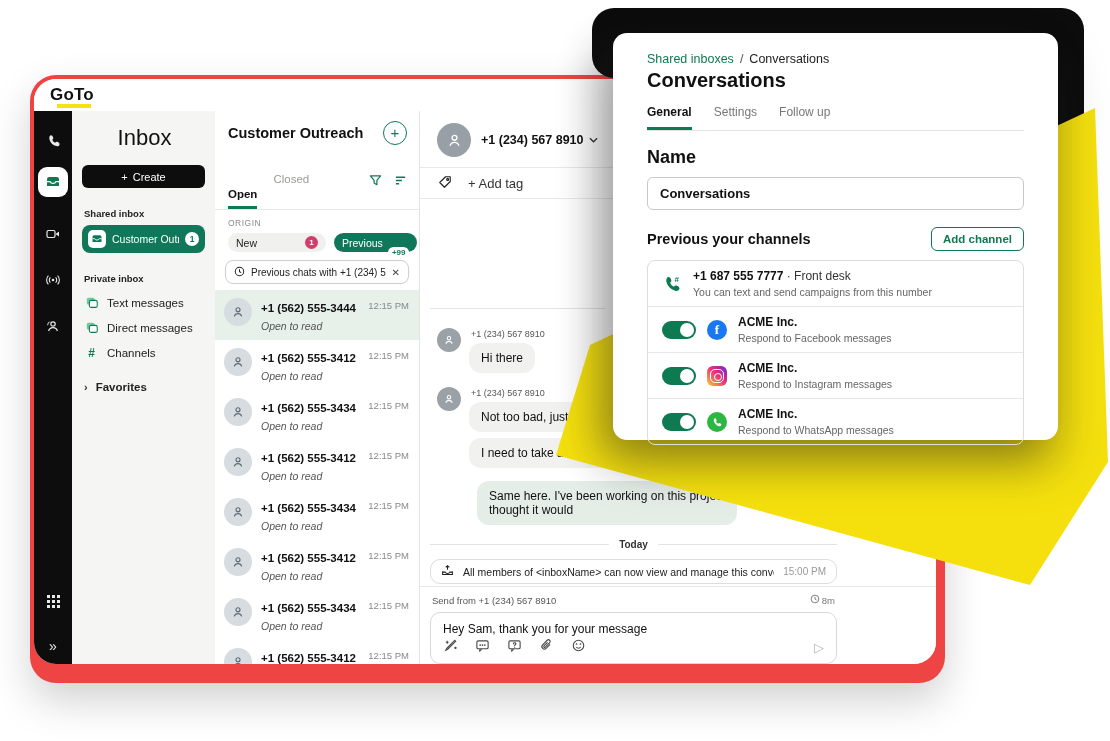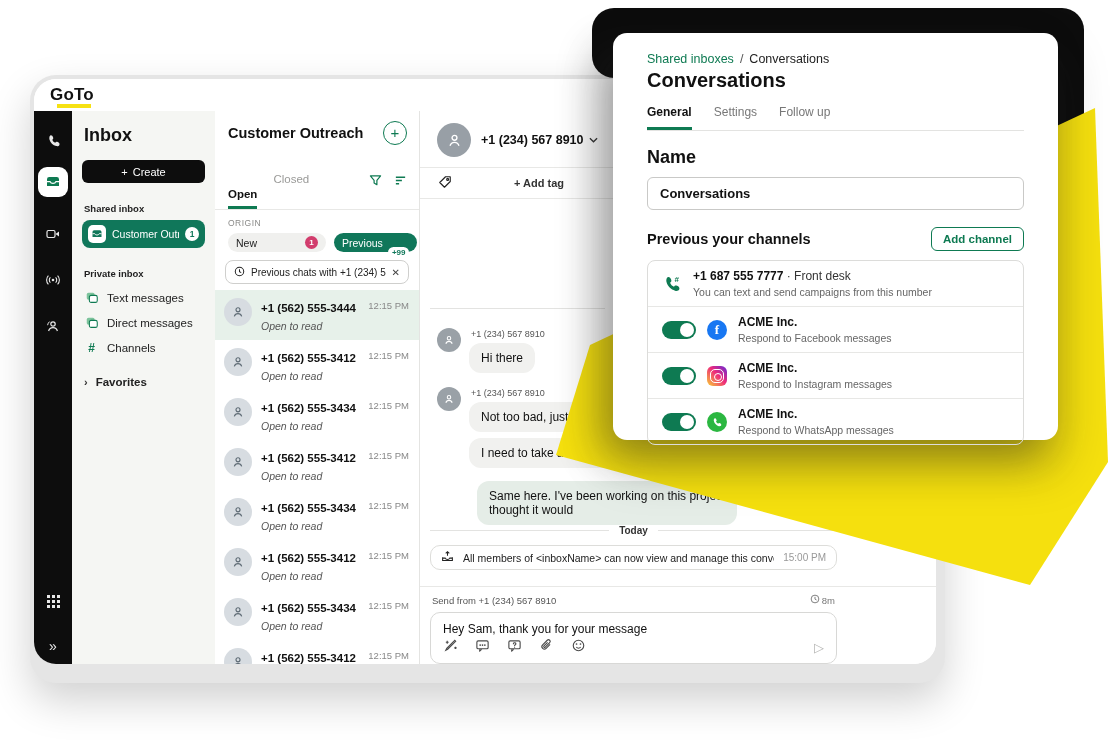--- a/index.html
+++ b/index.html
@@ -2,41 +2,41 @@
 <html><head>
 <meta charset="utf-8">
 <style>
   * { margin:0; padding:0; box-sizing:border-box; }
   html,body { width:1110px; height:741px; background:#ffffff; overflow:hidden;
               font-family:"Liberation Sans", sans-serif; }
   .stage { position:relative; width:1110px; height:741px; }
 
   
   .app-window { position:absolute; left:30px; top:75px; width:915px; height:608px;
-    background:#e5e5e5; border-radius:26px; padding:4px 9px 19px 4px; z-index:1;
+    background:#ef4444; border-radius:26px; padding:4px 9px 19px 4px; z-index:1;
     box-shadow:0 18px 40px rgba(0,0,0,.18); }
   .app-inner { width:100%; height:100%; background:#fff; border-radius:22px; overflow:hidden;
     display:flex; flex-direction:column; }
   .app-header { height:32px; background:#fff; display:flex; align-items:center; padding-left:16px; flex:0 0 auto; }
   .logo { position:relative; font-weight:bold; font-size:17px; letter-spacing:.2px; color:#111; }
   .logo .logo-underline { position:absolute; left:7px; bottom:-3px; width:34px; height:4px; background:#f6e112; }
   .app-body { flex:1; display:flex; min-height:0; }
 
   
   .rail { width:38px; background:#0d0d0d; display:flex; flex-direction:column; align-items:center; flex:0 0 auto; padding-bottom:10px; }
   .rail svg { display:block; }
   .rail-btn { width:30px; height:30px; display:flex; align-items:center; justify-content:center; color:#e8e8e8; }
   .rail-btn.sel { background:#fff; border-radius:9px; color:#0e7a52; }
   .mt14{margin-top:14px}.mt12{margin-top:12px}.mt22{margin-top:22px}.mt16{margin-top:16px}
   .rail-bottom { margin-top:auto; display:flex; flex-direction:column; align-items:center; gap:22px; }
   .chev-expand { color:#e8e8e8; font-size:14px; }
 
   
   .sidebar { width:143px; background:#f5f6f3; padding:10px 10px 0 10px; flex:0 0 auto; }
-  .sb-title { font-size:18px; font-weight:bold; color:#111; margin:4px 0 14px 2px; }
+  .sb-title { font-size:22px; font-weight:normal; color:#111; margin:4px 0 14px 2px;text-align:center; }
   .create-btn { width:100%; height:23px; background:#0d0d0d; color:#fff; border:none; border-radius:6px;
     font-size:11px; display:flex; align-items:center; justify-content:center; gap:5px; cursor:pointer; }
   .sb-section { font-size:9.5px; font-weight:bold; color:#222; margin:20px 0 6px 2px; }
   .shared-item { height:28px; background:#10775a; border-radius:8px; display:flex; align-items:center; padding:0 6px; gap:6px; }
   .shared-ic { width:18px; height:18px; background:#fff; border-radius:5px; display:flex; align-items:center; justify-content:center; color:#10775a; }
   .shared-label { color:#fff; font-size:10.5px; flex:1; white-space:nowrap; overflow:hidden; }
   .shared-badge { width:14px; height:14px; border-radius:50%; background:#fff; color:#10775a; font-size:8.5px; font-weight:bold;
     display:flex; align-items:center; justify-content:center; }
   .sb-item { display:flex; align-items:center; gap:8px; padding:5px 2px; font-size:11.5px; color:#222; }
   .sb-item .ic { width:15px; height:15px; display:flex; align-items:center; justify-content:center; }
@@ -79,36 +79,36 @@
   .conv-time { font-size:9.5px; color:#888; margin-top:2px; }
 
   
   .chatcol { flex:1; display:flex; flex-direction:column; min-width:0; background:#fff; }
   .chat-head { display:flex; align-items:center; gap:10px; padding:12px 0 10px 17px; }
   .avatar-md { width:34px; height:34px; border-radius:50%; background:#989fa6; color:#fff;
     display:flex; align-items:center; justify-content:center; }
   .chat-name { font-size:12.5px; font-weight:bold; color:#111; display:flex; align-items:center; gap:5px; }
   .chat-div { height:1px; background:#e8e8e6; }
   .tag-row { display:flex; align-items:center; gap:16px; padding:7px 0 7px 18px; font-size:11px; color:#222; }
-  .addtag { font-weight:bold; font-size:11px; color:#333;margin-left:46px; }
+  .addtag { font-weight:normal; font-size:13px; color:#333; }
   .chat-scroll { flex:1; padding:0 99px 0 10px; min-height:0; }
   .date-div { display:flex; align-items:center; gap:10px; color:#333; font-size:10px; font-weight:bold; }
   .date-div::before,.date-div::after { content:""; flex:1; height:1px; background:#e3e3e1; }
   .monday { margin-top:104px; }
   .msg { display:flex; gap:8px; margin-top:14px; padding-left:7px; }
   .avatar-xs { width:24px; height:24px; border-radius:50%; background:#9aa1a7; color:#fff;
     display:flex; align-items:center; justify-content:center; flex:0 0 auto; }
   .msg-body { }
   .msg-sender { font-size:9px; color:#555; margin:1px 0 4px 2px; }
   .bubble { background:#f1f1ef; border-radius:12px; padding:8px 12px; font-size:12px; color:#111;
     display:inline-block; white-space:pre-line; }
   .bubble + .bubble { margin-top:6px; }
   .bubble-stack .bubble { display:table; }
   .bubble-out { background:#e5ede7; margin:13px 0 0 47px; display:table; }
-  .today { }
+  .today { margin-top:14px; }
   .notice { margin-top:9px; border:1px solid #ddddda; border-radius:10px; height:25px;
     display:flex; align-items:center; gap:9px; padding:0 10px 0 10px; }
   .notice-text { font-size:10.5px; color:#222; flex:1; white-space:nowrap; overflow:hidden; }
   .notice-time { font-size:10px; color:#999; }
   .compose { border-top:1px solid #e8e8e6; padding:7px 99px 0 10px; }
   .compose-meta { display:flex; align-items:center; font-size:9.5px; color:#555; padding:0 2px; }
   .compose-timer { margin-left:auto; display:flex; align-items:center; gap:2px; color:#777; }
   .compose-box { margin-top:6px; border:1px solid #d8d8d6; border-radius:10px; height:52px; padding:9px 12px 6px 12px;
     display:flex; flex-direction:column; }
   .compose-text { font-size:12px; color:#111; }

